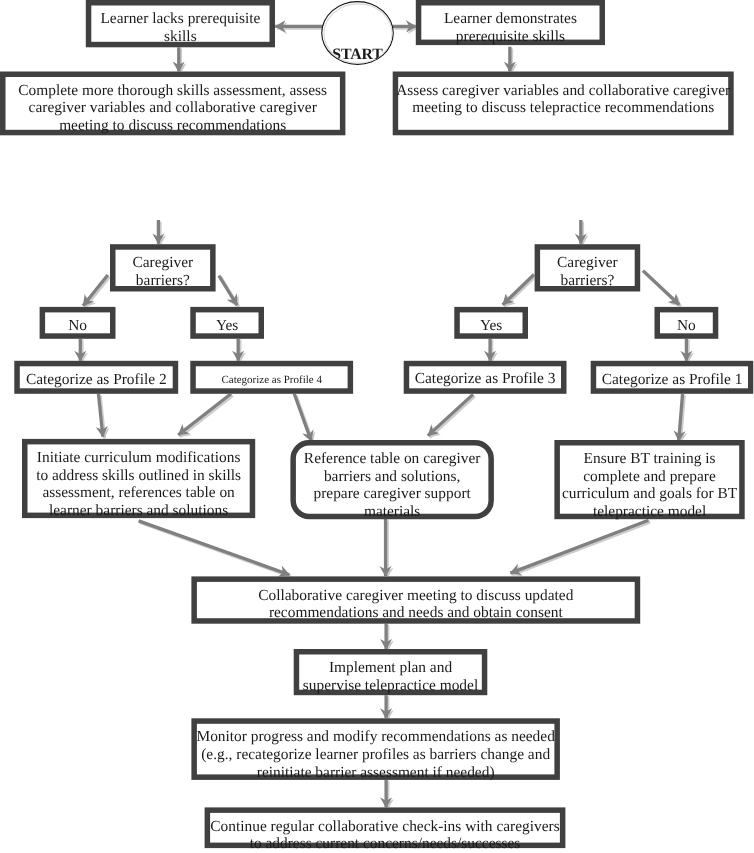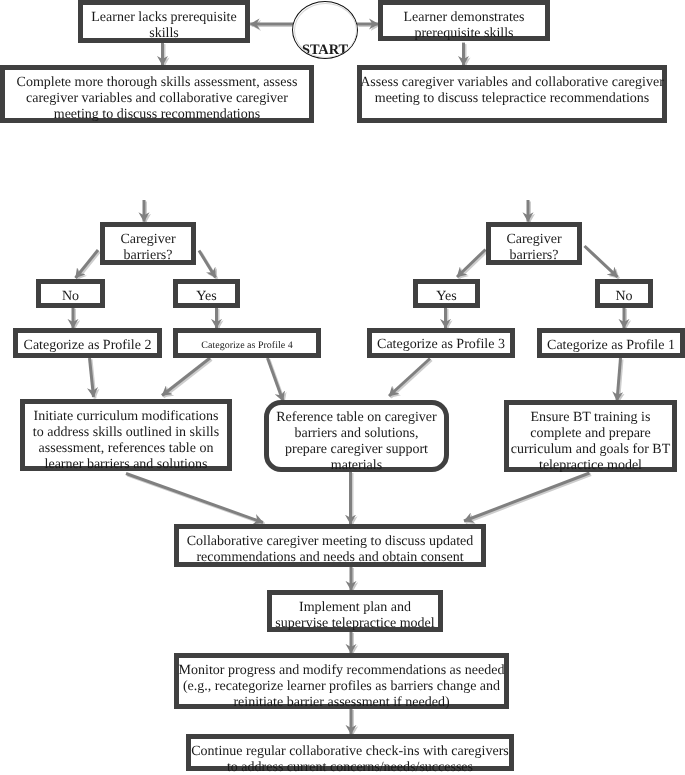--- a/index.html
+++ b/index.html
@@ -41,21 +41,21 @@
 
   .n-p2           {left:13px;  top:328px; width:149px; height:30px; font-size:14px;}
   .n-p4           {left:173px; top:328px; width:148px; height:30px; font-size:10px;}
   .n-p3           {left:367px; top:328px; width:148px; height:30px; font-size:14px;align-items:flex-end;}
   .n-p1           {left:537px; top:328px; width:148px; height:30px; font-size:14px;}
 
   .n-initiate     {left:20px;  top:399px; width:212px; height:72px; font-size:14px;}
   .n-reference    {left:264px; top:400px; width:185px; height:72px; font-size:14px;border-radius:17px;}
   .n-ensure       {left:504px; top:400px; width:173px; height:72px; font-size:14px;}
 
-  .n-collab       {left:174px; top:524px; width:312px; height:43px; font-size:14px;}
+  .n-collab       {left:174px; top:524px; width:408px; height:43px; font-size:14px;}
   .n-implement    {left:267px; top:590px; width:176px; height:42px; font-size:14px;font-family:Liberation Serif, serif;}
   .n-monitor      {left:174px; top:653px; width:335px; height:56px; font-size:14px;}
   .n-continue     {left:186px; top:734px; width:328px; height:37px; font-size:14px;}
 </style>
 </head>
 <body>
 
 <div id="chart">
 
   <svg class="edges" viewBox="0 0 685 775">

